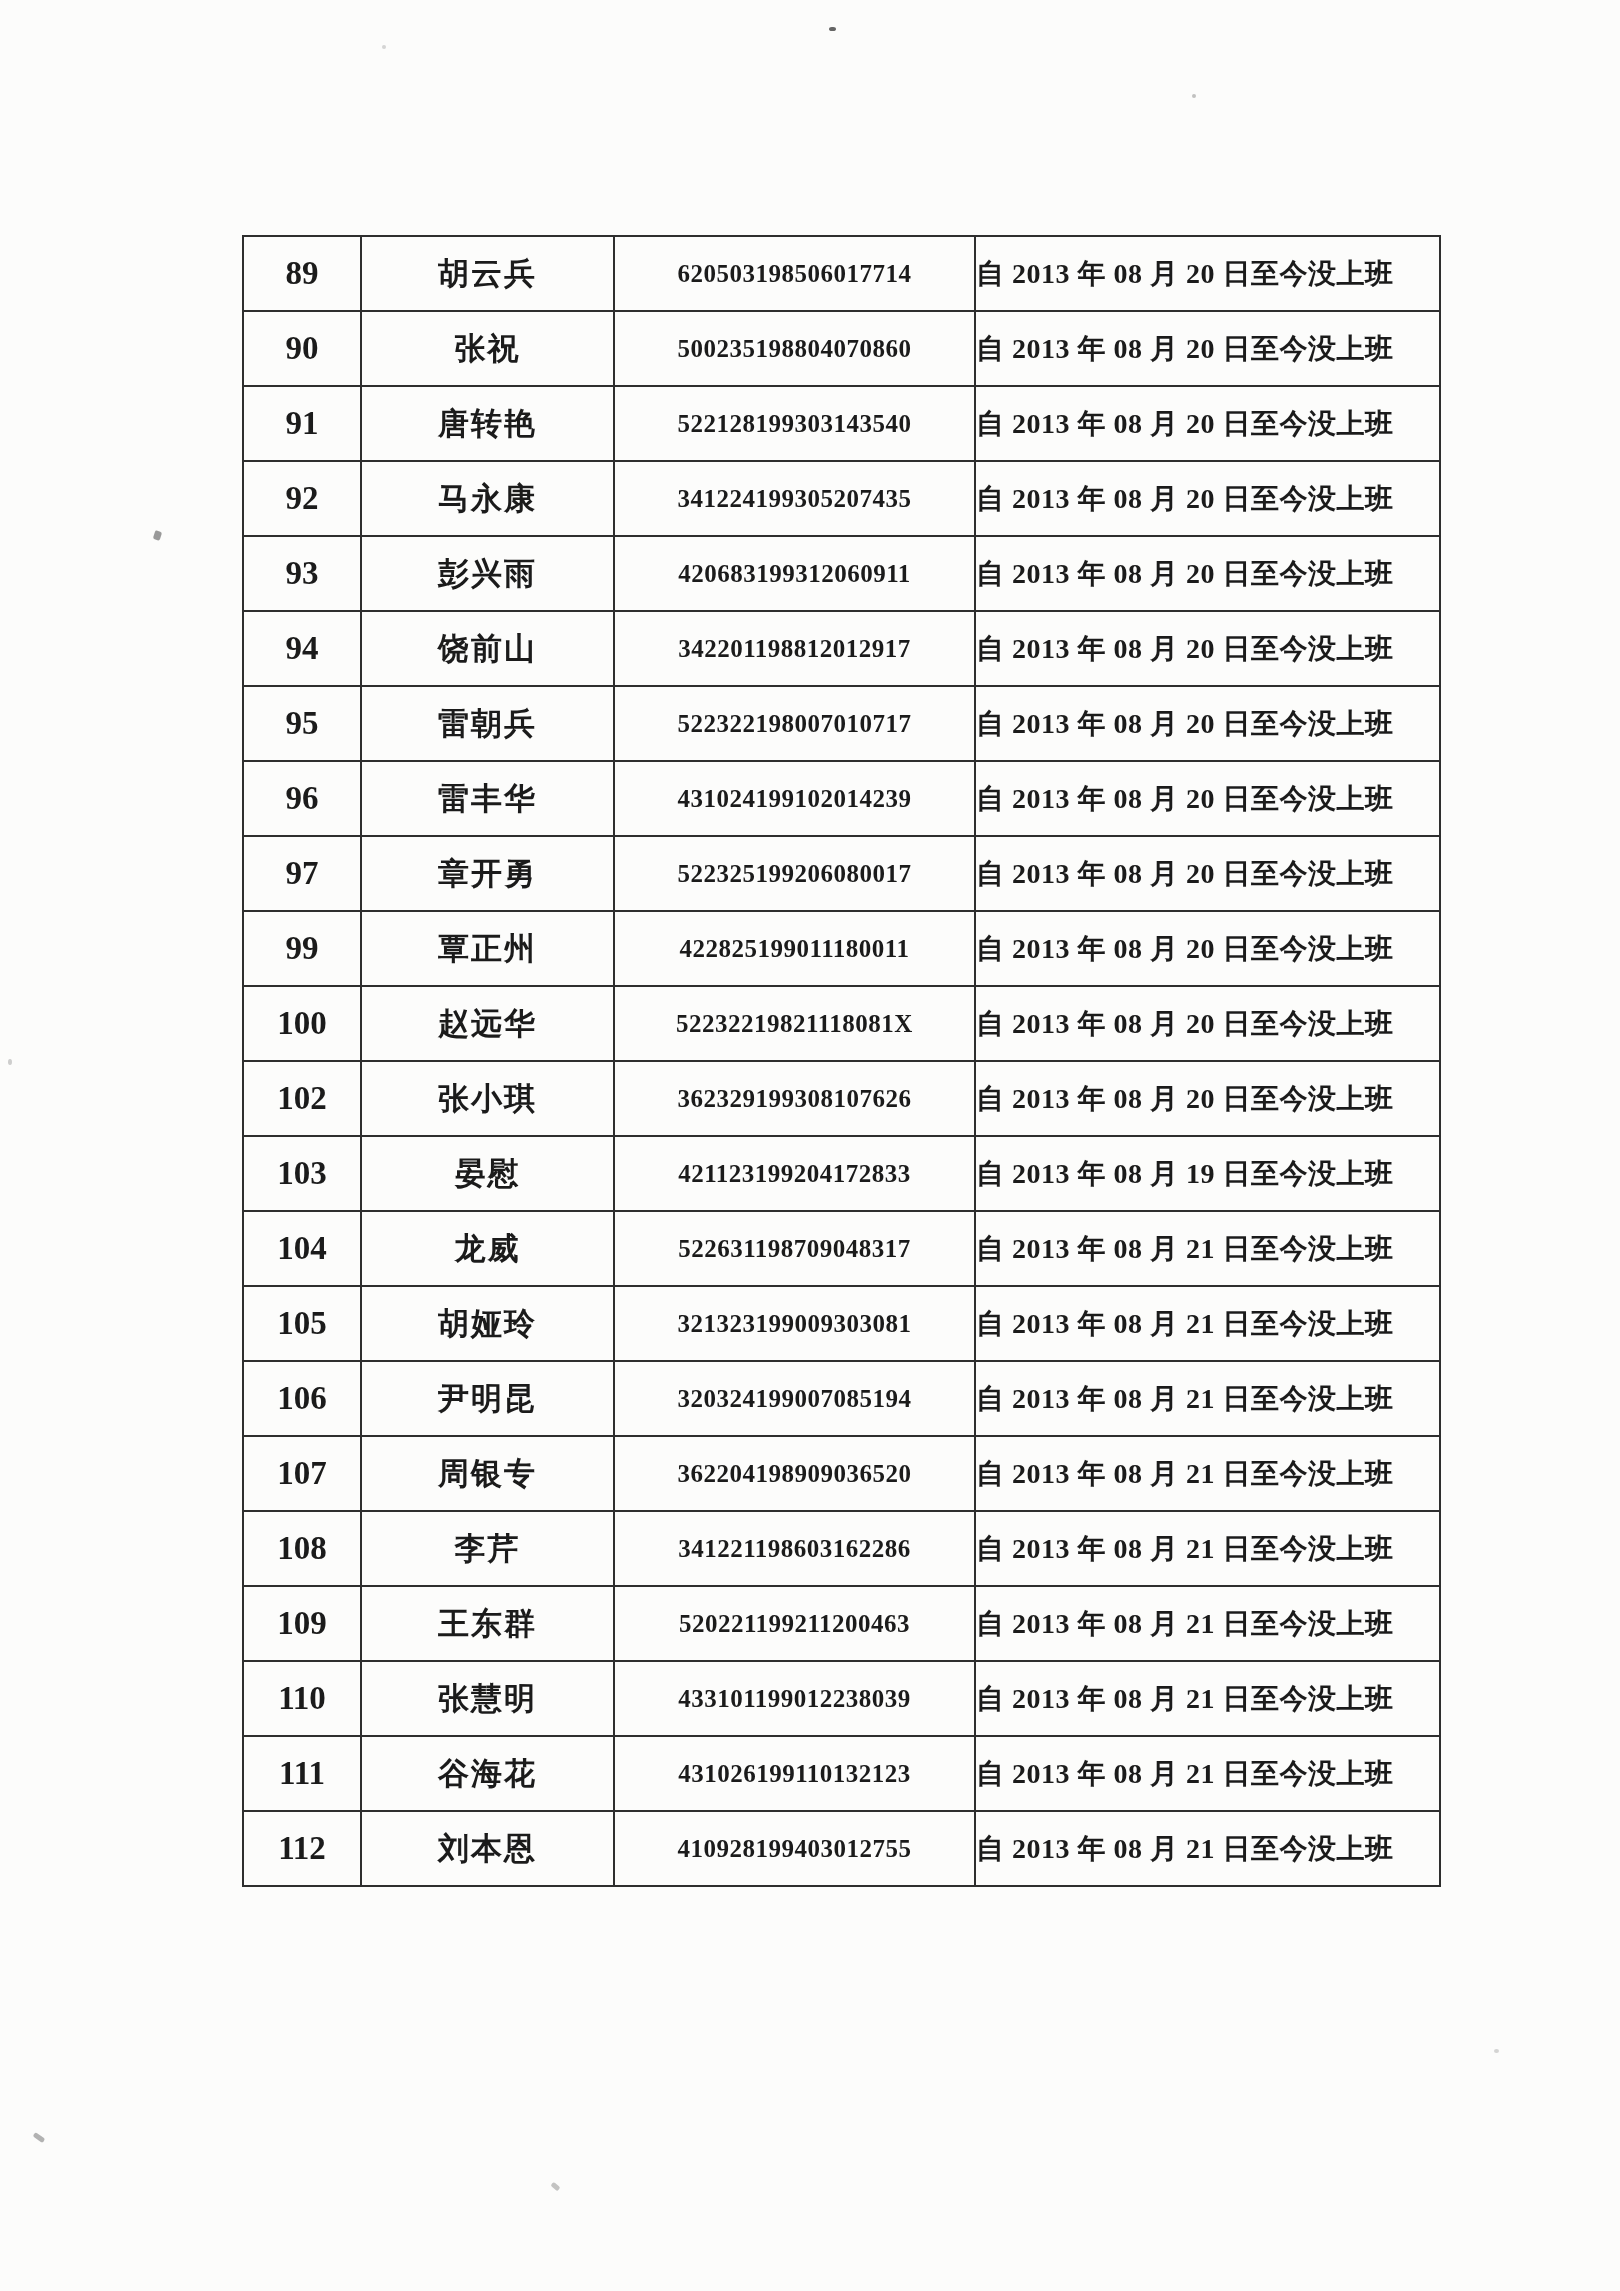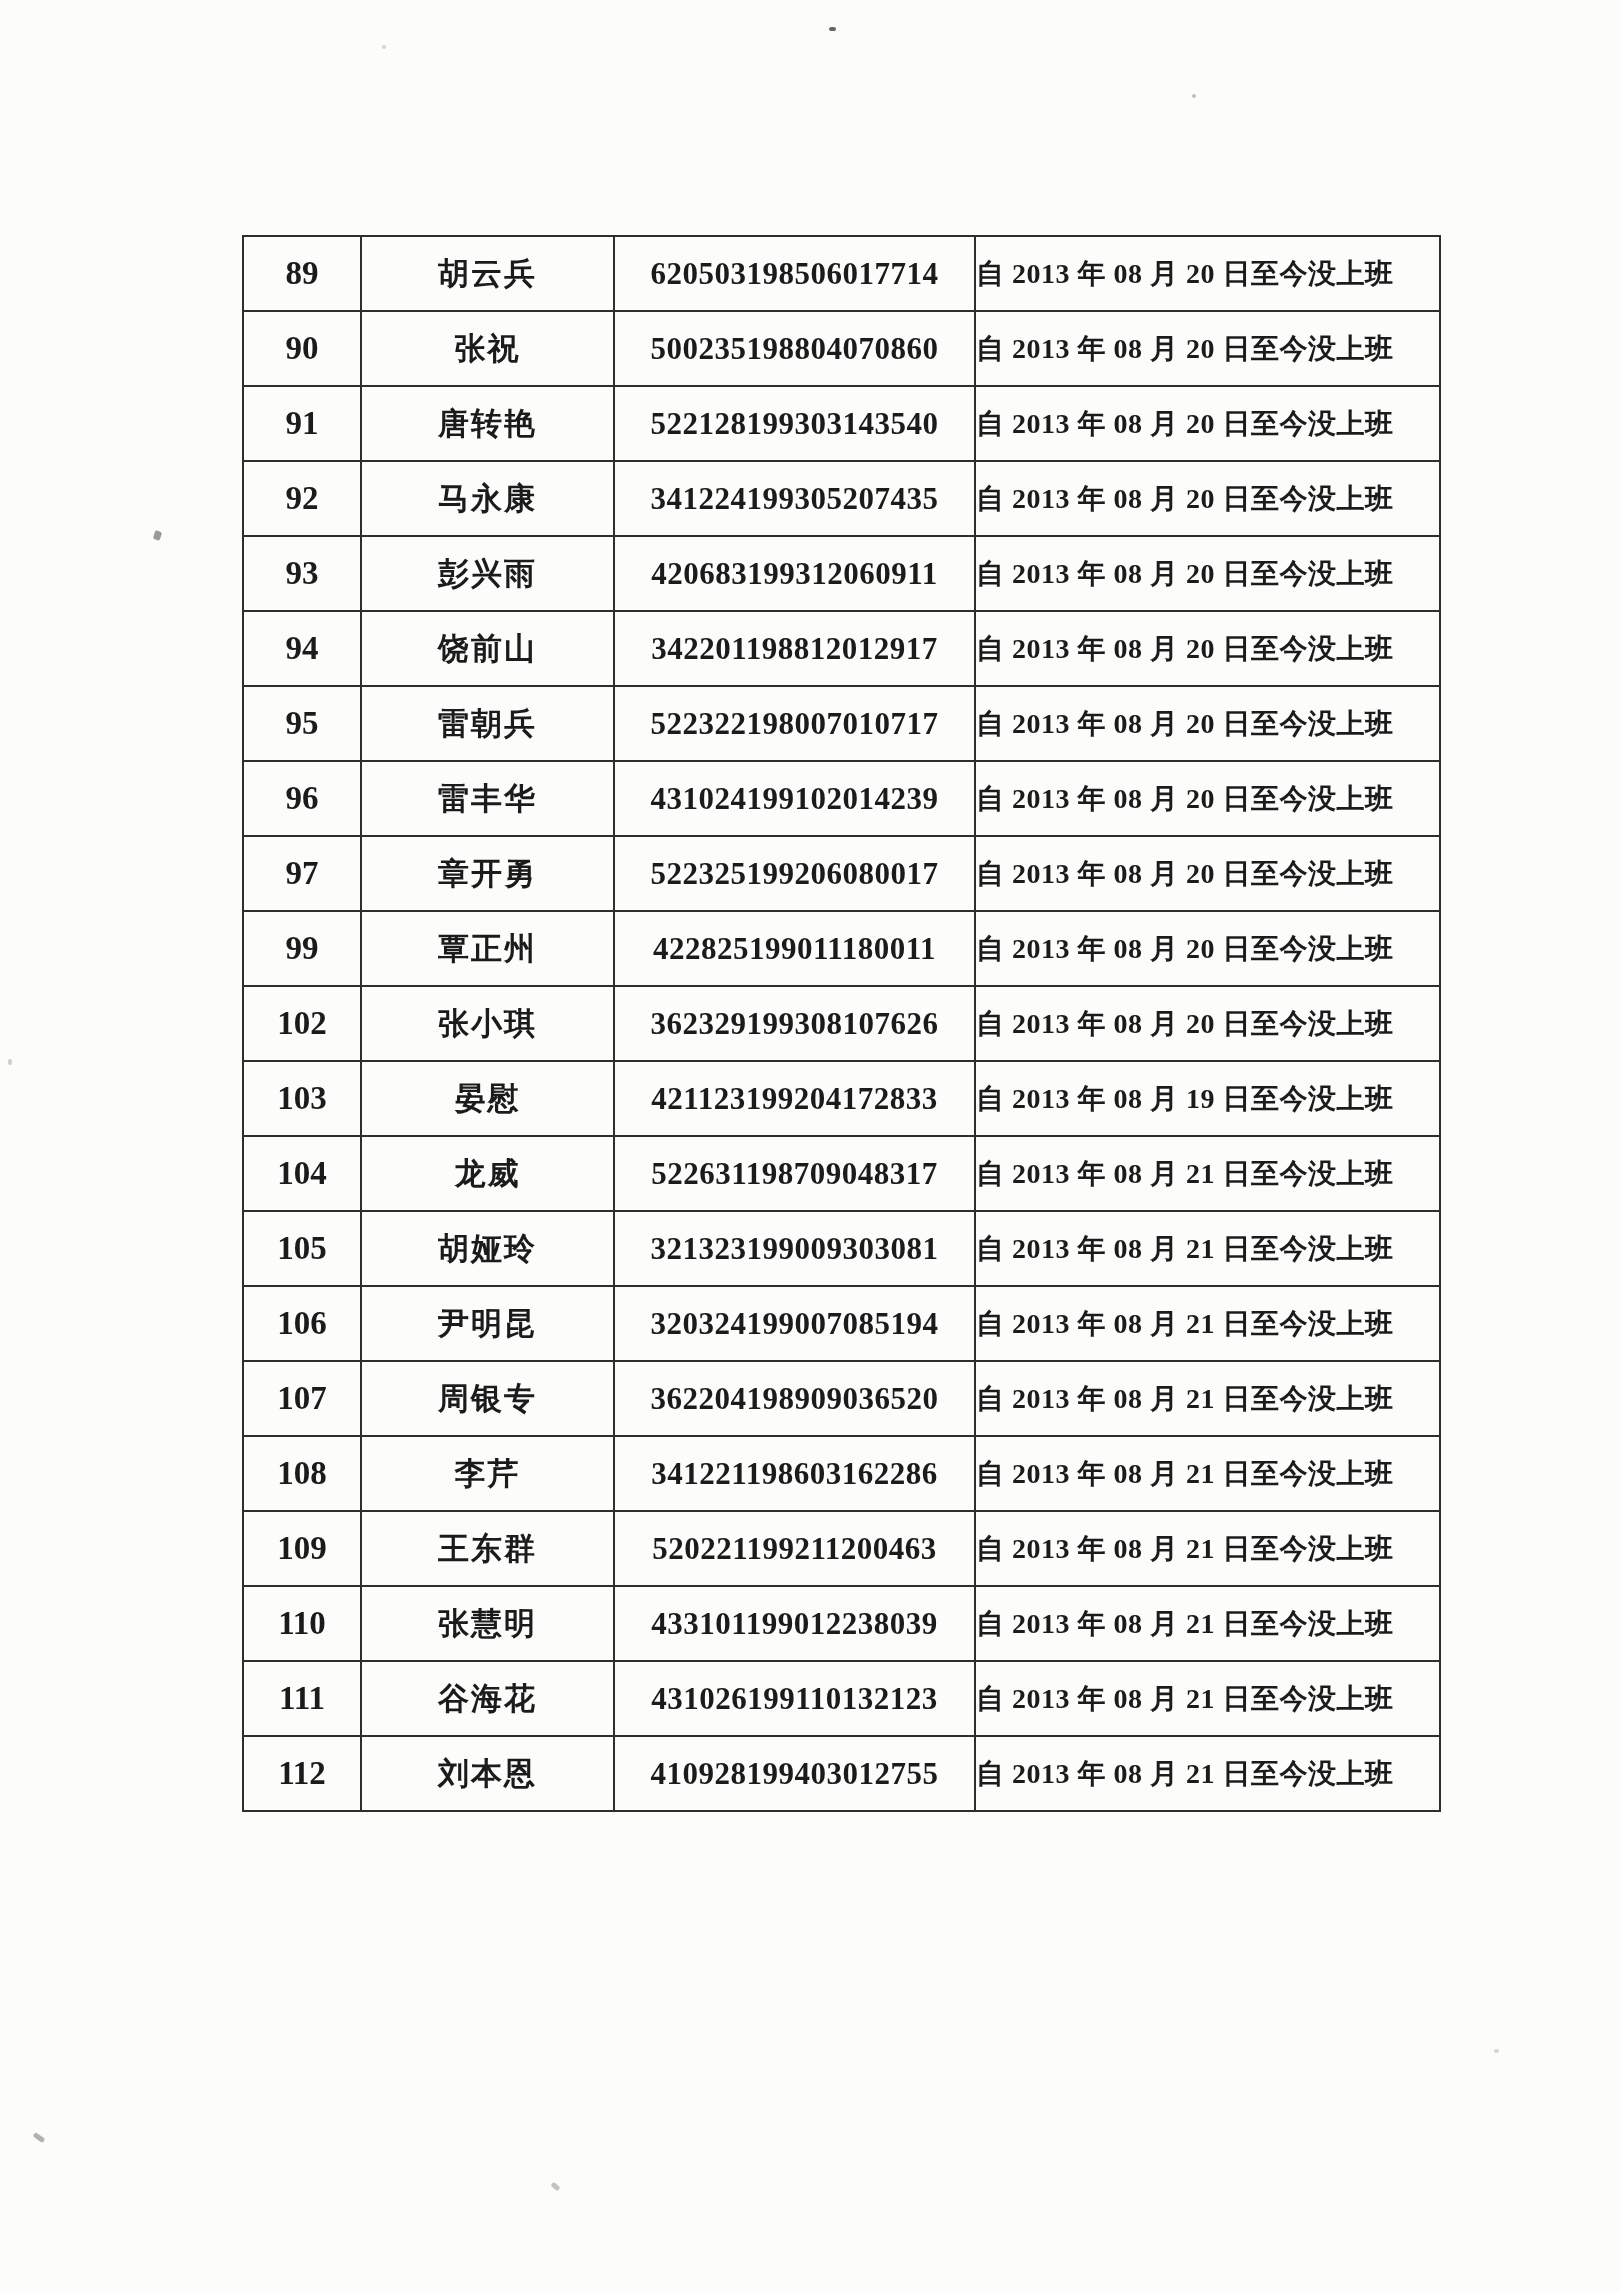--- a/index.html
+++ b/index.html
@@ -38,21 +38,21 @@
     font-weight: bold;
     text-align: center;
   }
   td.c-name {
     font-size: 31px;
     font-weight: 600;
     text-align: center;
     letter-spacing: 2px;
   }
   td.c-id {
-    font-size: 31px;
+    font-size: 25px;
     font-weight: bold;
     text-align: center;
     letter-spacing: 0.5px;
   }
   td.c-status {
     font-size: 28px;
     font-weight: 600;
     text-align: left;
     padding-left: 25.5px;
     letter-spacing: 0.5px;
@@ -149,20 +149,26 @@
         <td class="c-id">522325199206080017</td>
         <td class="c-status">自 2013 年 08 月 20 日至今没上班</td>
       </tr>
       <tr>
         <td class="c-no">99</td>
         <td class="c-name">覃正州</td>
         <td class="c-id">422825199011180011</td>
         <td class="c-status">自 2013 年 08 月 20 日至今没上班</td>
       </tr>
       <tr>
+        <td class="c-no">100</td>
+        <td class="c-name">赵远华</td>
+        <td class="c-id">52232219821118081X</td>
+        <td class="c-status">自 2013 年 08 月 20 日至今没上班</td>
+      </tr>
+      <tr>
         <td class="c-no">102</td>
         <td class="c-name">张小琪</td>
         <td class="c-id">362329199308107626</td>
         <td class="c-status">自 2013 年 08 月 20 日至今没上班</td>
       </tr>
       <tr>
         <td class="c-no">103</td>
         <td class="c-name">晏慰</td>
         <td class="c-id">421123199204172833</td>
         <td class="c-status">自 2013 年 08 月 19 日至今没上班</td>

